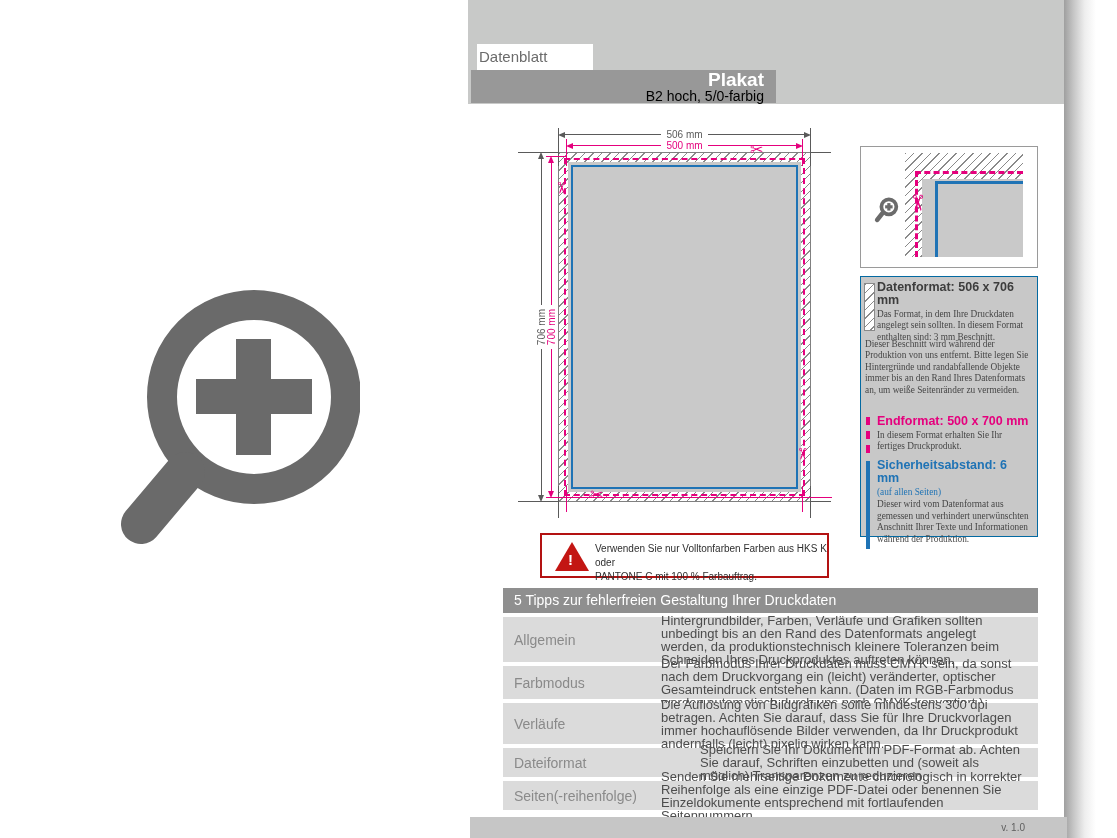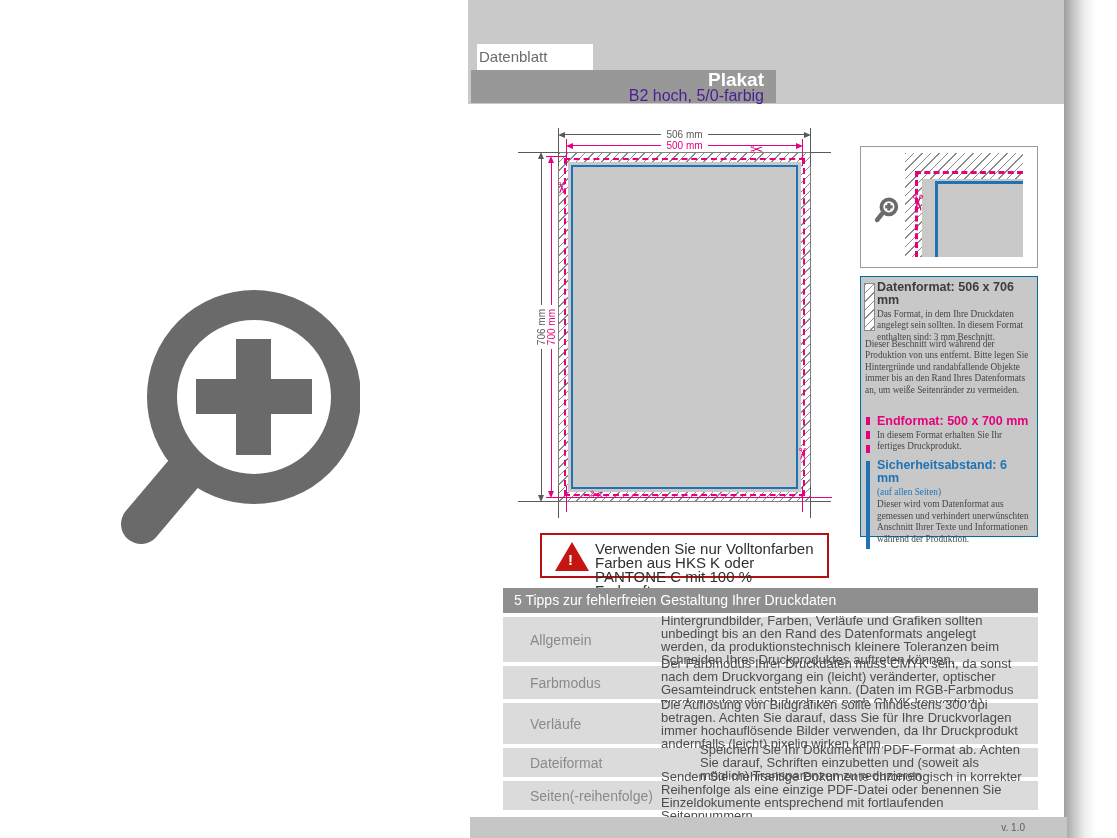--- a/index.html
+++ b/index.html
@@ -5,21 +5,21 @@
   html,body{margin:0;padding:0;background:#fff;}
   .page{position:relative;width:1117px;height:838px;background:#fff;overflow:hidden;
         font-family:"Liberation Sans",sans-serif;}
   
   .top-band{position:absolute;left:468px;top:0;width:599px;height:104px;background:#c8c9c8;}
   .dtab{position:absolute;left:477px;top:44px;width:116px;height:26px;background:#fff;
         color:#6b6b6b;font-size:15px;line-height:26px;padding-left:2px;box-sizing:border-box;}
   .banner{position:absolute;left:471px;top:70px;width:305px;height:33px;background:#989898;
           color:#fff;text-align:right;padding-right:12px;box-sizing:border-box;}
   .banner .t1{font-size:19px;font-weight:bold;line-height:20px;}
-  .banner .t2{font-size:16px;line-height:12px;color:#4c1d95;}
+  .banner .t2{font-size:14px;line-height:12px;color:#000000;}
   .shadow{position:absolute;left:1064px;top:0;width:32px;height:838px;
           background:linear-gradient(to right,#9f9f9f 0%,#c6c6c6 30%,#eeeeee 65%,#ffffff 100%);}
   
   .logo{position:absolute;left:98px;top:272px;}
   
   .hatch{background-color:#fff;background-image:repeating-linear-gradient(135deg,#8a8a8a 0,#8a8a8a 1px,transparent 1px,transparent 6px);}
   .d-outer{position:absolute;left:558px;top:152px;width:253px;height:350px;border:1px solid #808080;box-sizing:border-box;}
   .d-fill{position:absolute;left:9px;top:9px;right:9px;bottom:9px;background:#c9c9c9;}
   .d-dash{position:absolute;left:5px;top:5px;right:5px;bottom:5px;border:2px dashed #e5007d;}
   .d-blue{position:absolute;left:12px;top:12px;right:12px;bottom:12px;border:2px solid #1f73b5;}
@@ -50,26 +50,26 @@
   .sp-body{font-size:9.3px;line-height:11.4px;color:#464646;font-family:Liberation Serif, serif;}
   .sp-swatch{position:absolute;left:3px;top:6px;width:9px;height:46px;border:1px solid #8a8a8a;}
   .ef-bar{position:absolute;left:5px;top:140px;width:0;height:36px;border-left:4px dashed #e5007d;}
   .sa-bar{position:absolute;left:5px;top:184px;width:4px;height:88px;background:#1f73b5;}
   .mag-t{color:#e5007d !important;}
   .blu-t{color:#1f73b5 !important;}
   
   .warn{position:absolute;left:540px;top:533px;width:289px;height:45px;background:#fff;border:2px solid #b31212;box-sizing:border-box;}
   .warn-tri{position:absolute;left:13px;top:7px;width:0;height:0;border-left:17px solid transparent;border-right:17px solid transparent;border-bottom:29px solid #c31613;}
   .warn-ex{position:absolute;left:26px;top:16px;color:#fff;font-weight:bold;font-size:15px;}
-  .warn-text{position:absolute;left:53px;top:7px;font-size:15px;line-height:14px;color:#2f2f2f;}
+  .warn-text{position:absolute;left:53px;top:7px;font-size:10px;line-height:14px;color:#2f2f2f;}
   
   .tips-header{position:absolute;left:503px;top:588px;width:535px;height:25px;background:#8f8f8f;color:#fff;
                font-size:14px;line-height:25px;padding-left:11px;box-sizing:border-box;}
   .tip-row{position:absolute;left:503px;width:535px;background:#dbdbdb;display:flex;box-sizing:border-box;}
-  .tip-label{width:158px;padding-left:27px;display:flex;align-items:center;font-size:14px;color:#8a8a8a;box-sizing:border-box;text-align:center;}
+  .tip-label{width:158px;padding-left:11px;display:flex;align-items:center;font-size:14px;color:#8a8a8a;box-sizing:border-box;text-align:center;}
   .tip-text{flex:1;display:flex;align-items:center;font-size:13px;line-height:13px;color:#4c4c4c;padding-right:14px;}
   
   .footer-band{position:absolute;left:470px;top:817px;width:597px;height:21px;background:#c6c6c6;
                text-align:right;font-size:10px;color:#5f5f5f;line-height:21px;padding-right:42px;box-sizing:border-box;}
 </style>
 </head>
 <body>
 
 <div class="page">
 

